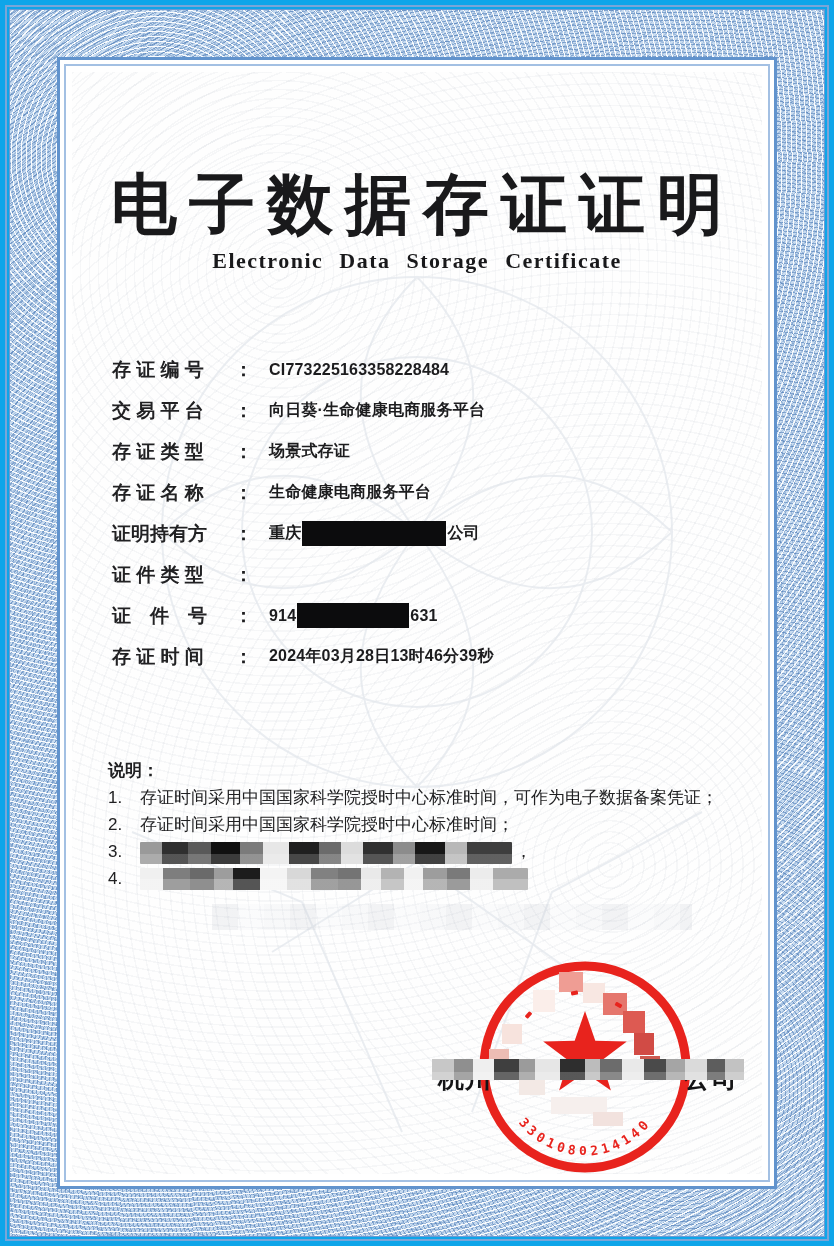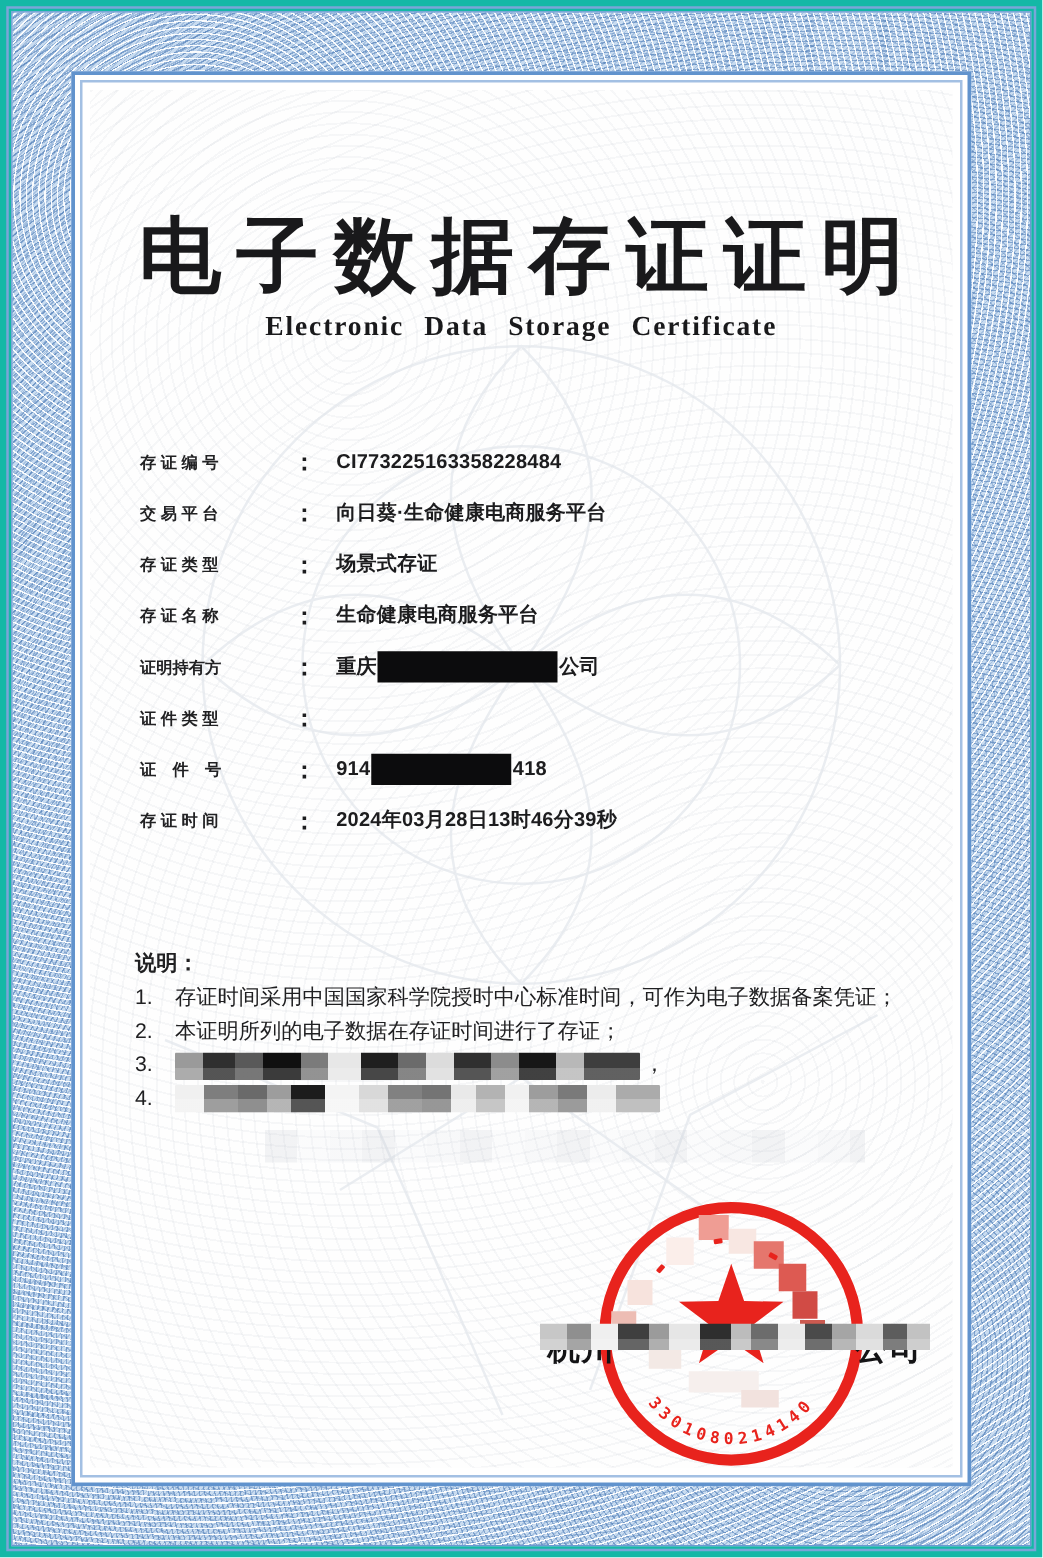--- a/index.html
+++ b/index.html
@@ -1,17 +1,17 @@
 <!DOCTYPE html>
 <html style="--seal-red: #e8231d; --border-blue: #6b9ad3; --text-black: #1d1d1f;"><head>
 <meta charset="utf-8">
 <style>
   html,body{margin:0;padding:0;background:#ffffff;}
   .page{
-    position:relative;width:834px;height:1246px;background:#14b8a6;overflow:hidden;
+    position:relative;width:834px;height:1246px;background:#0ea5e9;overflow:hidden;
     font-family:"Liberation Sans","DejaVu Sans",sans-serif;color:var(--text-black,#1d1d1f);
   }
   
   .outer-line{position:absolute;inset:5px;border:2px solid #7aa5d8;pointer-events:none;}
   .band{
     position:absolute;inset:9px;
     background-color:#c9dcf0;
     background-image:
       repeating-radial-gradient(circle at 18% 12%, rgba(255,255,255,.95) 0 1px, transparent 1px 5px),
       repeating-radial-gradient(circle at 82% 88%, rgba(73,120,180,.55) 0 1px, transparent 1px 4px),
@@ -38,21 +38,21 @@
     font-size:66px;letter-spacing:12px;padding-left:12px;color:#19191b;white-space:nowrap;
   }
   .subtitle{
     position:absolute;top:176px;left:0;right:0;z-index:2;text-align:center;
     font-family:"Liberation Serif","DejaVu Serif",serif;font-weight:bold;
     font-size:22px;letter-spacing:1.5px;word-spacing:9px;color:#19191b;white-space:nowrap;
   }
   
   .fields{position:absolute;top:277px;left:40px;z-index:2;}
   .field-row{display:flex;align-items:center;height:41px;}
-  .f-label{width:122px;font-size:13px;font-weight:bold;color:#212123;white-space:pre;}
+  .f-label{width:122px;font-size:19px;font-weight:bold;color:#212123;white-space:pre;}
   .f-colon{font-size:19px;font-weight:bold;margin-right:16px;}
   .f-value{font-size:16px;font-weight:bold;color:#1c1c1e;display:flex;align-items:center;letter-spacing:.2px;}
   .redaction-box{display:inline-block;height:25px;background:#0c0c0d;margin:0 1px;}
   
   .notes{position:absolute;top:686px;left:36px;width:610px;z-index:2;font-size:17px;color:#202022;}
   .notes-heading{font-weight:bold;line-height:26px;}
   .note-item{display:flex;align-items:flex-start;line-height:27px;}
   .note-num{width:32px;flex:0 0 32px;}
   .note-text{flex:1;}
   .mosaic{height:22px;margin-top:3px;border-radius:1px;}
@@ -167,42 +167,42 @@
     <span class="f-label">证 件 类 型</span>
     <span class="f-colon">：</span>
   </div>
 
   <div class="field-row">
     <span class="f-label">证　件　号</span>
     <span class="f-colon">：</span>
     <span class="f-value">
             <span>914</span>
             <span class="redaction-box" style="width: 112px;"></span>
-            <span>418</span>
+            <span>631</span>
           </span>
   </div>
 
   <div class="field-row">
     <span class="f-label">存 证 时 间</span>
     <span class="f-colon">：</span>
     <span class="f-value">2024年03月28日13时46分39秒</span>
   </div>
 </div>
 
     <div class="notes">
       <div class="notes-heading">说明：</div>
       <div id="notes-items">
   <div class="note-item">
     <span class="note-num">1.</span>
     <span class="note-text">存证时间采用中国国家科学院授时中心标准时间，可作为电子数据备案凭证；</span>
   </div>
 
   <div class="note-item">
     <span class="note-num">2.</span>
-    <span class="note-text">本证明所列的电子数据在存证时间进行了存证；</span>
+    <span class="note-text">存证时间采用中国国家科学院授时中心标准时间；</span>
   </div>
 
   <div class="note-item">
     <span class="note-num">3.</span>
     <span class="note-text">
               <span style="display: flex; align-items: center;">
                 <span class="mosaic mosaic-dark"></span>
                 <span class="note-trailing">，</span>
               </span>
             </span>

